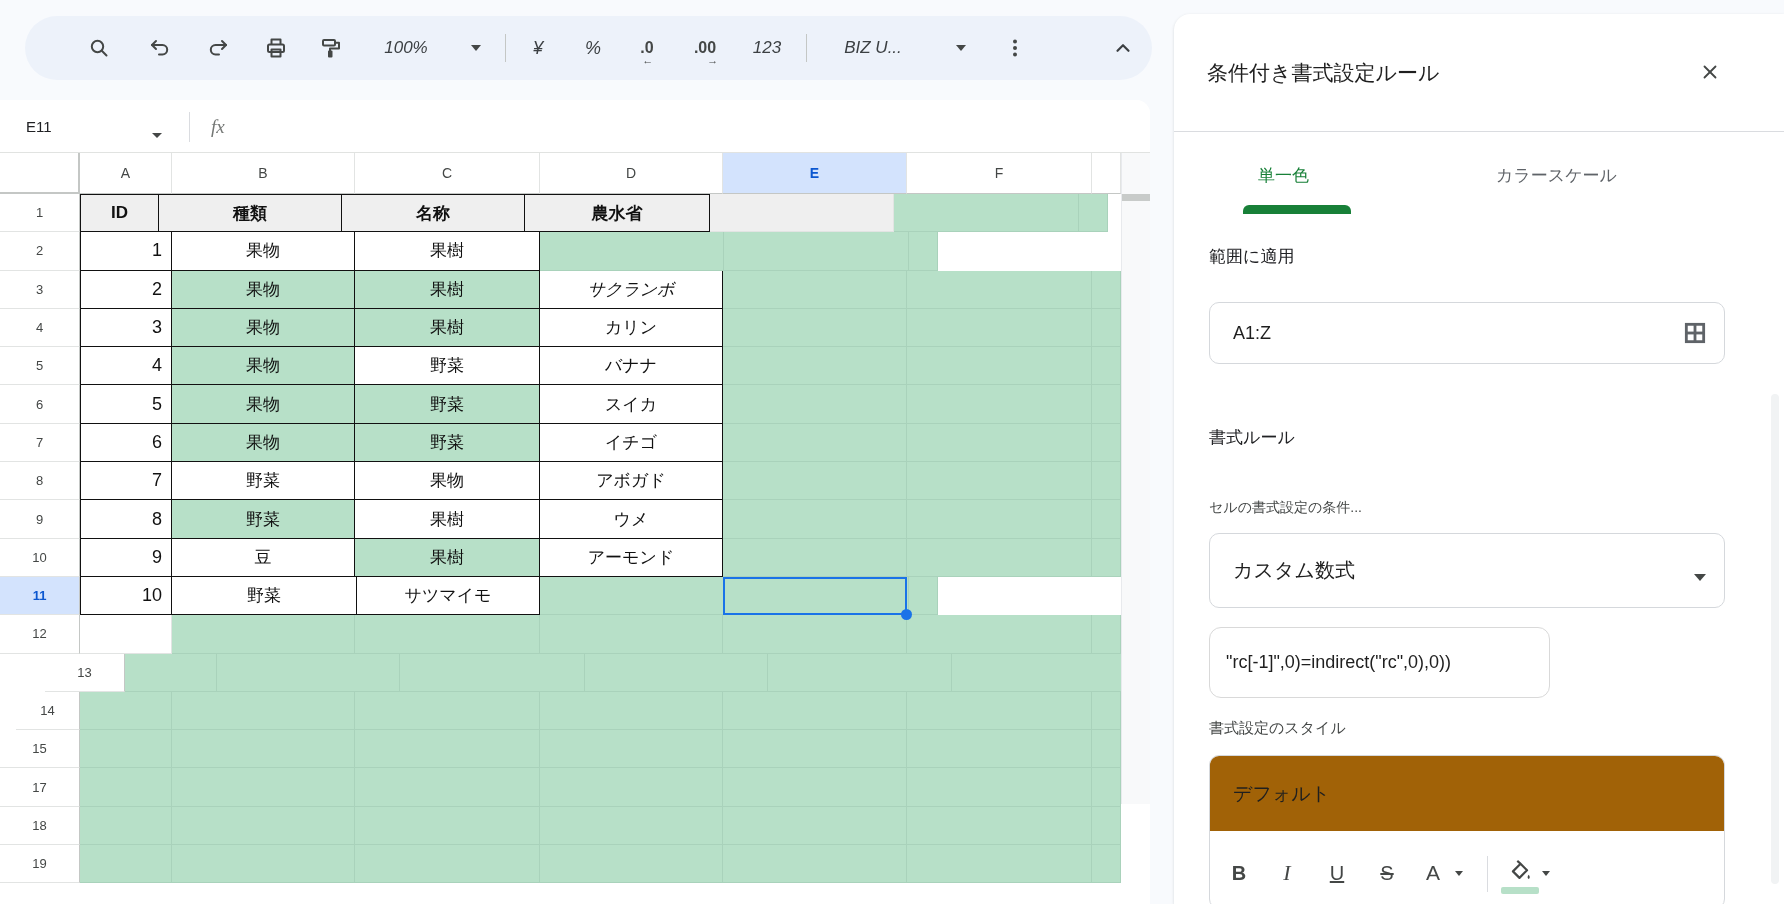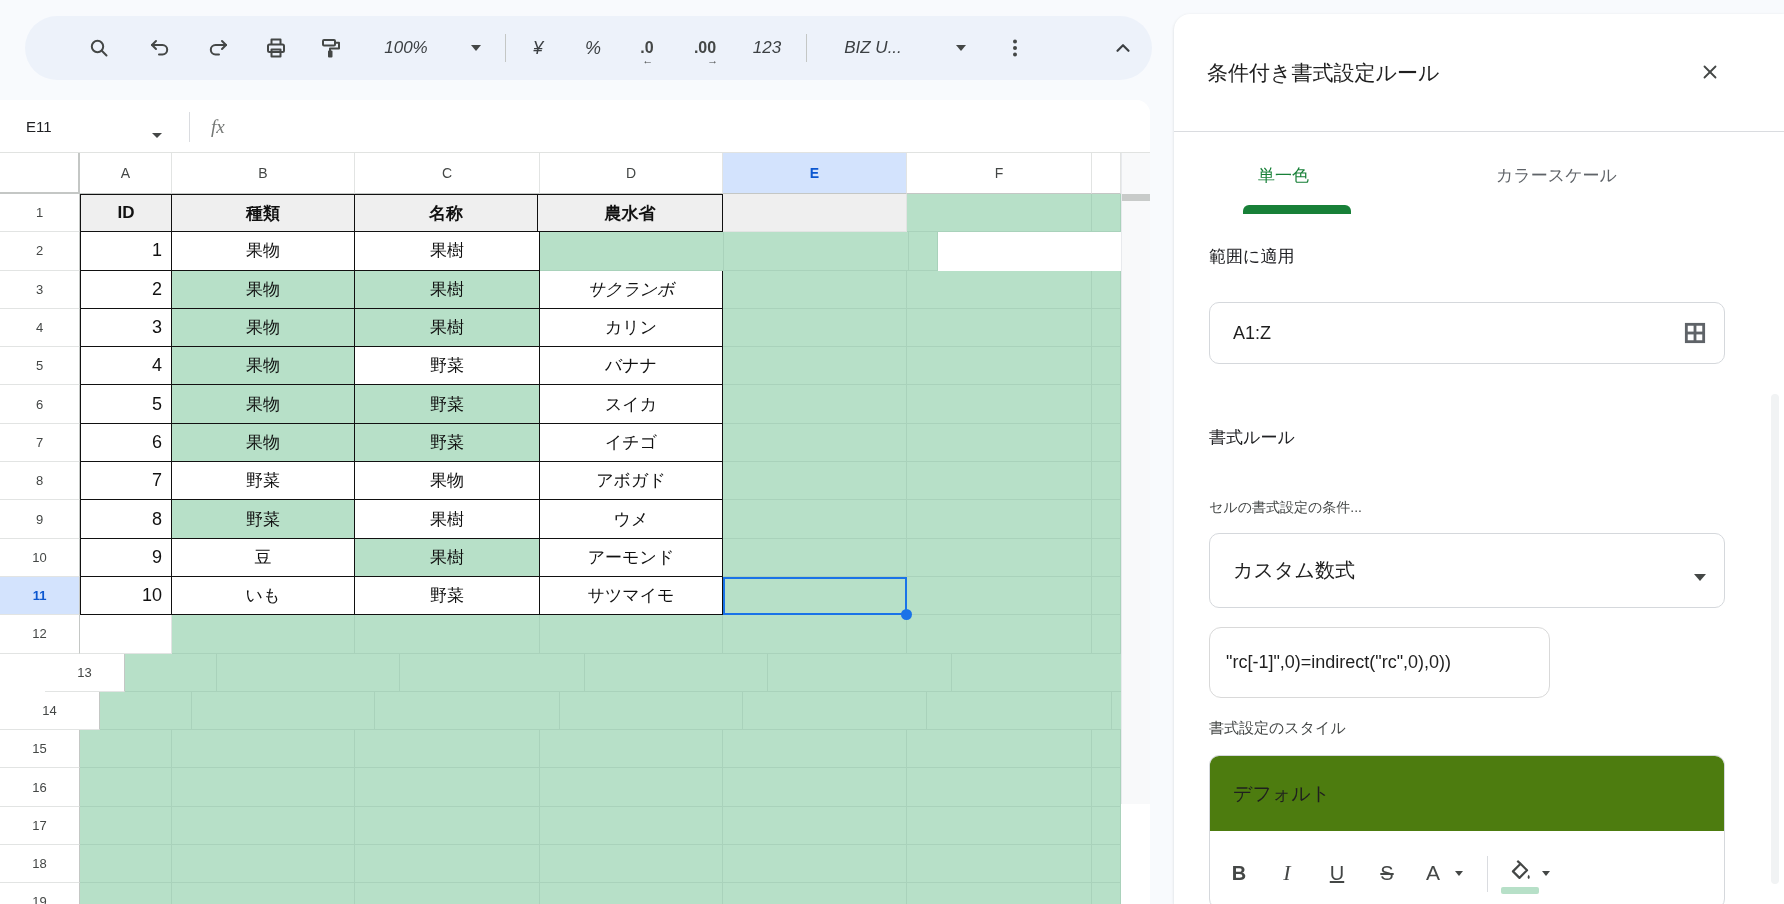--- a/index.html
+++ b/index.html
@@ -64,21 +64,21 @@
   .sub-label { position:absolute; left:35px; font-size:14px; color:#444746; }
   .range-box { position:absolute; left:35px; top:288px; width:516px; height:62px; border:1px solid #d5d8dc; border-radius:10px; background:#fff; }
   .range-value { position:absolute; left:23px; top:0; height:60px; line-height:60px; font-size:18px; color:#1f1f1f; }
   .range-grid-icon { position:absolute; left:472px; top:17px; color:#5f6368; cursor:pointer; }
   .cond-select { position:absolute; left:35px; top:519px; width:516px; height:75px; border:1px solid #d5d8dc; border-radius:10px; background:#fff; cursor:pointer; }
   .cond-value { position:absolute; left:23px; top:0; height:73px; line-height:73px; font-size:20px; color:#1f1f1f; }
   .cond-caret { position:absolute; left:484px; top:33px; }
   .formula-box { position:absolute; left:35px; top:613px; width:341px; height:71px; border:1px solid #d9d9d9; border-radius:12px; background:#fff; }
   .formula-value { position:absolute; left:16px; top:0; height:69px; line-height:69px; font-size:18px; color:#1f1f1f; white-space:nowrap; }
   .style-card { position:absolute; left:35px; top:741px; width:516px; height:154px; border:1px solid #d5d8dc; border-radius:10px; background:#fff; overflow:hidden; }
-  .style-preview { position:absolute; left:0; top:0; width:100%; height:75px; background:#4d7c0f; }
+  .style-preview { position:absolute; left:0; top:0; width:100%; height:75px; background:#a16207; }
   .style-preview-text { position:absolute; left:23px; top:0; height:75px; line-height:75px; font-size:19px; color:#1f1f1f; }
   .fmt-btn { position:absolute; top:100px; width:34px; height:34px; display:flex; align-items:center; justify-content:center; color:#444746; font-size:20px; cursor:pointer; }
   .fmt-sep { position:absolute; left:277px; top:100px; width:1px; height:36px; background:#dadce0; }
   .fill-swatch { position:absolute; left:291px; top:131px; width:38px; height:7px; background:#b7e0c8; border-radius:2px; }
   .panel-scrollhint { position:absolute; right:5px; top:380px; width:8px; height:490px; background:#f1f3f4; border-radius:4px; }
 </style>
 </head>
 <body>
 
 <div id="app">
@@ -163,21 +163,21 @@
           <div class="colhead" style="width: 92px;">A</div>
           <div class="colhead" style="width: 183px;">B</div>
           <div class="colhead" style="width: 185px;">C</div>
           <div class="colhead" style="width: 183px;">D</div>
           <div class="colhead sel" style="width: 184px;">E</div>
           <div class="colhead" style="width: 185px;">F</div>
           <div class="colhead" style="width: 29px;"></div>
         </div>
         <div class="grow" style="height: 38.3px;">
           <div class="rowhead" style="width: 80px;">1</div>
-          <div class="cell f-h tb-b tb-top tb-left bold" style="width: 92px;">ID</div>
+          <div class="cell f-h tb-b tb-top tb-left bold" style="width: 79px;">ID</div>
           <div class="cell f-h tb-b tb-top bold" style="width: 183px;">種類</div>
           <div class="cell f-h tb-b tb-top bold" style="width: 183px;">名称</div>
           <div class="cell f-h tb-b tb-top bold" style="width: 185px;">農水省</div>
           <div class="cell f-h bold" style="width: 184px;"></div>
           <div class="cell f-g bold" style="width: 185px;"></div>
           <div class="cell f-g bold" style="width: 29px;"></div>
         </div>
         <div class="grow" style="height: 38.3px;">
           <div class="rowhead" style="width: 80px;">2</div>
           <div class="cell f-w tb-b tb-left num" style="width: 92px;">1</div>
@@ -263,21 +263,20 @@
           <div class="cell f-w tb-b" style="width: 183px;">豆</div>
           <div class="cell f-g tb-b" style="width: 185px;">果樹</div>
           <div class="cell f-w tb-b" style="width: 183px;">アーモンド</div>
           <div class="cell f-g" style="width: 184px;"></div>
           <div class="cell f-g" style="width: 185px;"></div>
           <div class="cell f-g" style="width: 29px;"></div>
         </div>
         <div class="grow" style="height: 38.3px;">
           <div class="rowhead sel" style="width: 80px;">11</div>
           <div class="cell f-w tb-b tb-left num" style="width: 92px;">10</div>
-          <div class="cell f-w tb-b" style="width: 183px;">いも</div>
           <div class="cell f-w tb-b" style="width: 185px;">野菜</div>
           <div class="cell f-w tb-b" style="width: 183px;">サツマイモ</div>
           <div class="cell f-g" style="width: 184px;"></div>
           <div class="cell f-g" style="width: 185px;"></div>
           <div class="cell f-g" style="width: 29px;"></div>
         </div>
         <div class="grow" style="height: 38.3px;">
           <div class="rowhead" style="width: 80px;">12</div>
           <div class="cell f-w num" style="width: 92px;"></div>
           <div class="cell f-g" style="width: 183px;"></div>
@@ -291,41 +290,31 @@
           <div class="rowhead" style="width: 80px;">13</div>
           <div class="cell f-g num" style="width: 92px;"></div>
           <div class="cell f-g" style="width: 183px;"></div>
           <div class="cell f-g" style="width: 185px;"></div>
           <div class="cell f-g" style="width: 183px;"></div>
           <div class="cell f-g" style="width: 184px;"></div>
           <div class="cell f-g" style="width: 185px;"></div>
           <div class="cell f-g" style="width: 29px;"></div>
         </div>
         <div class="grow" style="height: 38.3px;">
-          <div class="rowhead" style="width: 100px;">14</div>
+          <div class="rowhead" style="width: 64px; margin-left: 16px;">14</div>
           <div class="cell f-g num" style="width: 92px;"></div>
           <div class="cell f-g" style="width: 183px;"></div>
           <div class="cell f-g" style="width: 185px;"></div>
           <div class="cell f-g" style="width: 183px;"></div>
           <div class="cell f-g" style="width: 184px;"></div>
           <div class="cell f-g" style="width: 185px;"></div>
           <div class="cell f-g" style="width: 29px;"></div>
         </div>
         <div class="grow" style="height: 38.3px;">
           <div class="rowhead" style="width: 80px;">15</div>
-          <div class="cell f-g num" style="width: 92px;"></div>
-          <div class="cell f-g" style="width: 183px;"></div>
-          <div class="cell f-g" style="width: 185px;"></div>
-          <div class="cell f-g" style="width: 183px;"></div>
-          <div class="cell f-g" style="width: 184px;"></div>
-          <div class="cell f-g" style="width: 185px;"></div>
-          <div class="cell f-g" style="width: 29px;"></div>
-        </div>
-        <div class="grow" style="height: 38.3px;">
-          <div class="rowhead" style="width: 80px;">16</div>
           <div class="cell f-g num" style="width: 92px;"></div>
           <div class="cell f-g" style="width: 183px;"></div>
           <div class="cell f-g" style="width: 185px;"></div>
           <div class="cell f-g" style="width: 183px;"></div>
           <div class="cell f-g" style="width: 184px;"></div>
           <div class="cell f-g" style="width: 185px;"></div>
           <div class="cell f-g" style="width: 29px;"></div>
         </div>
         <div class="grow" style="height: 38.3px;">
           <div class="rowhead" style="width: 80px;">17</div>

